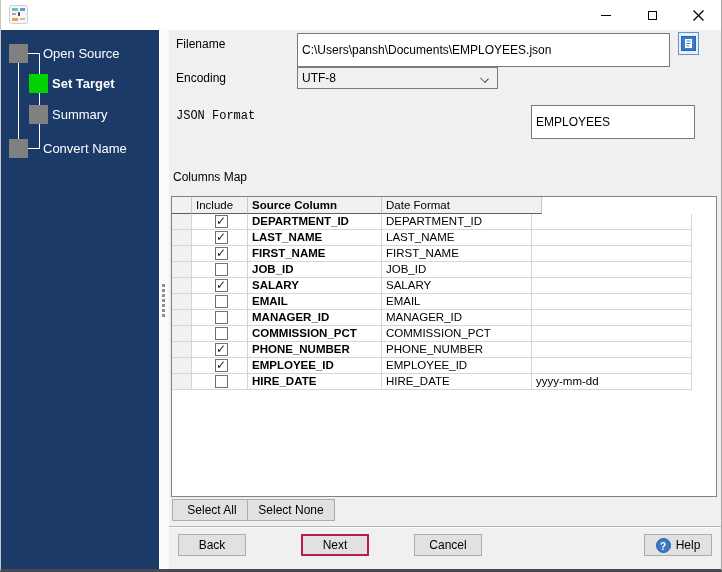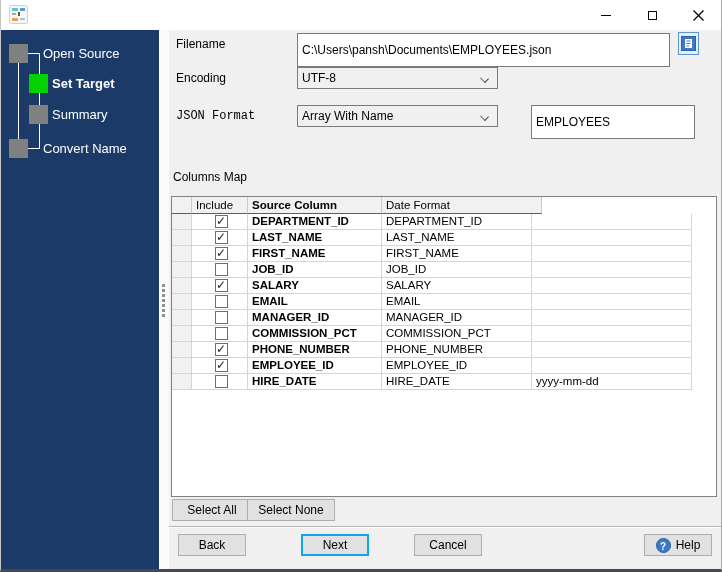--- a/index.html
+++ b/index.html
@@ -66,21 +66,21 @@
   .c2 { width:134px;font-weight:bold; } .c3 { width:150px; } .c4 { width:160px; }
   .cbx { width:13px; height:13px; border:1px solid #6E6E6E; background:#FFFFFF; position:relative; }
   .cbx.checked::after { content:"✓"; position:absolute; left:0px; top:-2px; font-size:12px; color:#1A1A1A; }
 
   
   .btn {
     position:absolute; height:22px; background:#E1E1E1; border:1px solid #ADADAD;
     font-size:12px; color:#000; display:flex; align-items:center; justify-content:center;
     font-family:"Liberation Sans","DejaVu Sans",sans-serif;
   }
-  .btn.default { border:2px solid #0ea5e9; }
+  .btn.default { border:2px solid #be185d; }
   .sep-line { position:absolute; left:168px; top:526px; width:554px; height:1px; background:#B5B5B5; box-shadow:0 1px 0 #FDFDFD; }
   .help-ico {
     width:15px; height:15px; border-radius:50%; background:#3C78C8;
     color:#FFF; font-size:10px; font-weight:bold; line-height:15px; text-align:center; margin-right:5px;
     border:1px solid #2B5EA8;
   }
 </style>
 </head>
 <body>
 
@@ -153,24 +153,20 @@
     </svg>
   </div>
 
   <div class="flabel" style="left:175px; top:71px;">Encoding</div>
   <div class="combo" style="left:296px; top:67px; width:201px;">
     <span>UTF-8</span>
     <span class="chev"></span>
   </div>
 
   <div class="flabel" style="left:175px; top:109px;font-family:Liberation Mono, monospace;">JSON Format</div>
-  <div class="combo" style="left:296px; top:105px; width:201px;">
-    <span>Array With Name</span>
-    <span class="chev"></span>
-  </div>
   <input class="textbox" style="left: 530px; top: 105px; width: 164px;" value="EMPLOYEES">
 
   <div class="flabel" style="left:172px; top:170px;">Columns Map</div>
 
   <div class="grid-wrap">
     <div class="grow ghead">
       <div class="gcell rowhdr c0"></div>
       <div class="gcell c1">Include</div>
       <div class="gcell c2">Source Column</div>
       <div class="gcell c4">Date Format</div>

